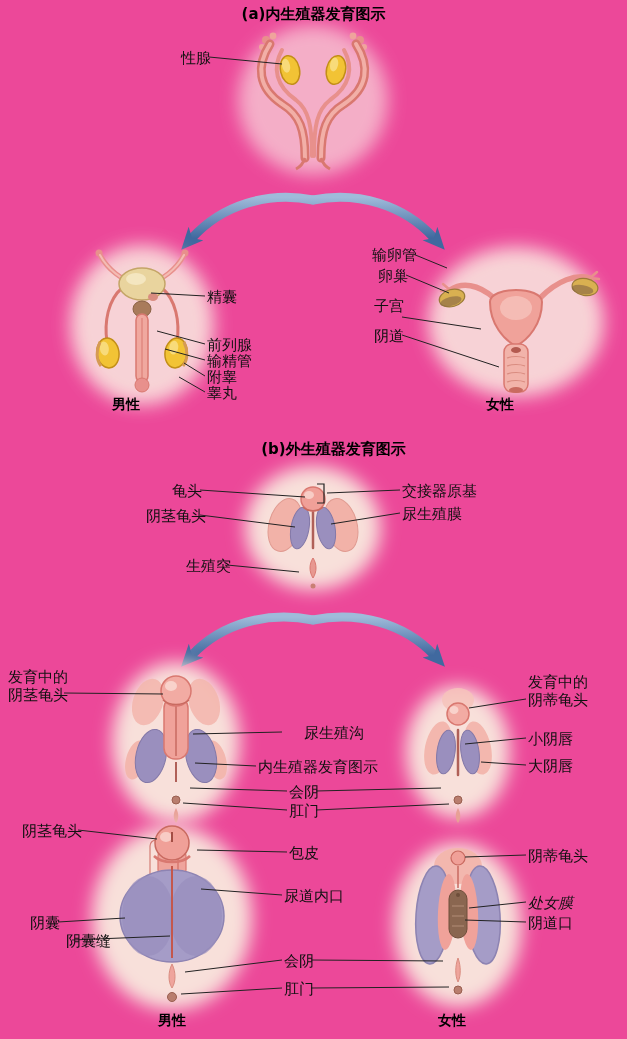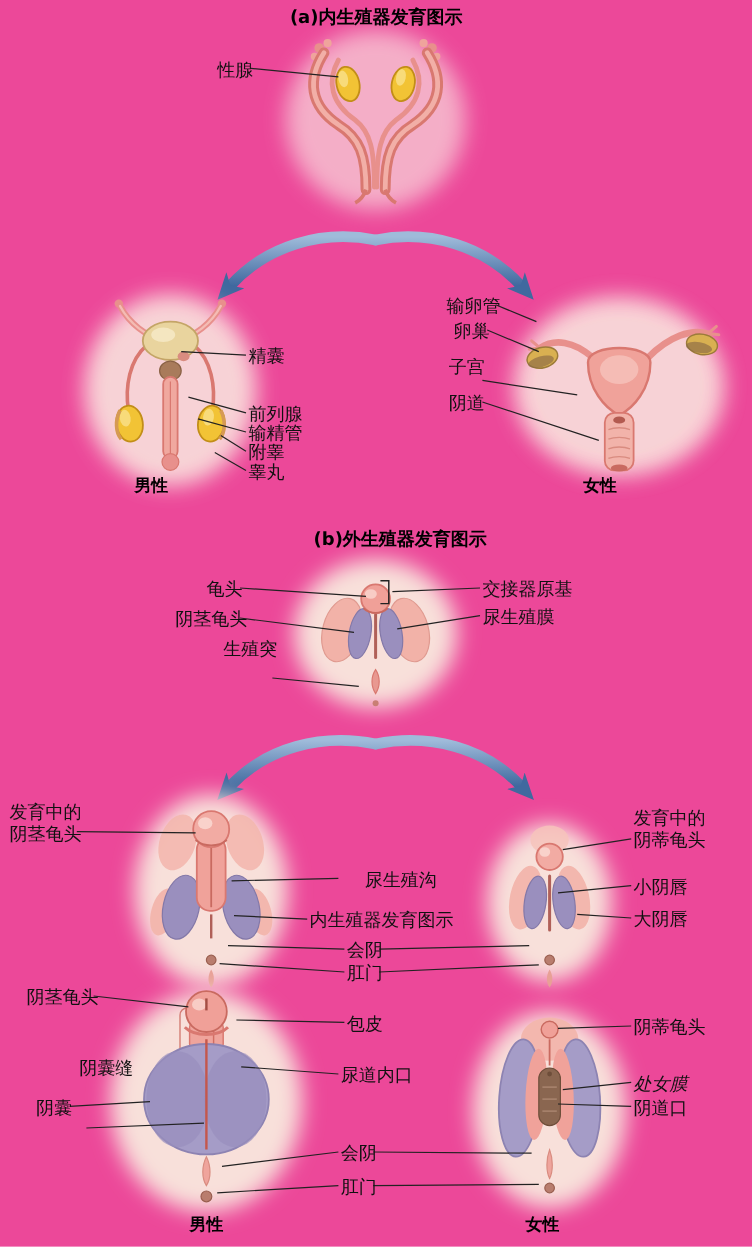--- a/index.html
+++ b/index.html
@@ -251,21 +251,21 @@
 
   <div class="lbl" style="left:372px;top:247px;">输卵管</div>
   <div class="lbl" style="left:378px;top:268px;">卵巢</div>
   <div class="lbl" style="left:374px;top:298px;">子宫</div>
   <div class="lbl" style="left:374px;top:328px;">阴道</div>
   <div class="caption" style="left:486px;top:396px;">女性</div>
 
   <div class="title" style="top:440px;margin-left:40px;">(b)外生殖器发育图示</div>
   <div class="lbl" style="left:172px;top:483px;">龟头</div>
   <div class="lbl" style="left:146px;top:508px;">阴茎龟头</div>
-  <div class="lbl" style="left:186px;top:533px;text-align:center;">生殖突</div>
+  <div class="lbl" style="left:186px;top:558px;text-align:center;">生殖突</div>
   <div class="lbl" style="left:402px;top:483px;">交接器原基</div>
   <div class="lbl" style="left:402px;top:506px;">尿生殖膜</div>
 
   <div class="lbl" style="left:8px;top:669px;">发育中的</div>
   <div class="lbl" style="left:8px;top:687px;">阴茎龟头</div>
   <div class="lbl" style="left:284px;top:725px;margin-left:20px;">尿生殖沟</div>
   <div class="lbl" style="left:258px;top:759px;">内生殖器发育图示</div>
   <div class="lbl" style="left:289px;top:784px;">会阴</div>
   <div class="lbl" style="left:289px;top:803px;">肛门</div>
   <div class="lbl" style="left:528px;top:674px;">发育中的</div>
@@ -273,19 +273,19 @@
   <div class="lbl" style="left:528px;top:731px;">小阴唇</div>
   <div class="lbl" style="left:528px;top:758px;">大阴唇</div>
 
   <div class="lbl" style="left:22px;top:823px;">阴茎龟头</div>
   <div class="lbl" style="left:289px;top:845px;">包皮</div>
   <div class="lbl" style="left:528px;top:848px;">阴蒂龟头</div>
   <div class="lbl" style="left:284px;top:888px;">尿道内口</div>
   <div class="lbl" style="left:528px;top:895px;font-style:italic;">处女膜</div>
   <div class="lbl" style="left:528px;top:915px;">阴道口</div>
   <div class="lbl" style="left:30px;top:915px;">阴囊</div>
-  <div class="lbl" style="left:30px;top:882px;padding-left:36px;">阴囊缝</div>
+  <div class="lbl" style="left:30px;top:933px;padding-left:36px;">阴囊缝</div>
   <div class="lbl" style="left:284px;top:953px;">会阴</div>
   <div class="lbl" style="left:284px;top:981px;">肛门</div>
   <div class="caption" style="left:158px;top:1012px;">男性</div>
   <div class="caption" style="left:438px;top:1012px;">女性</div>
 
 </div>
 
 </body></html>

